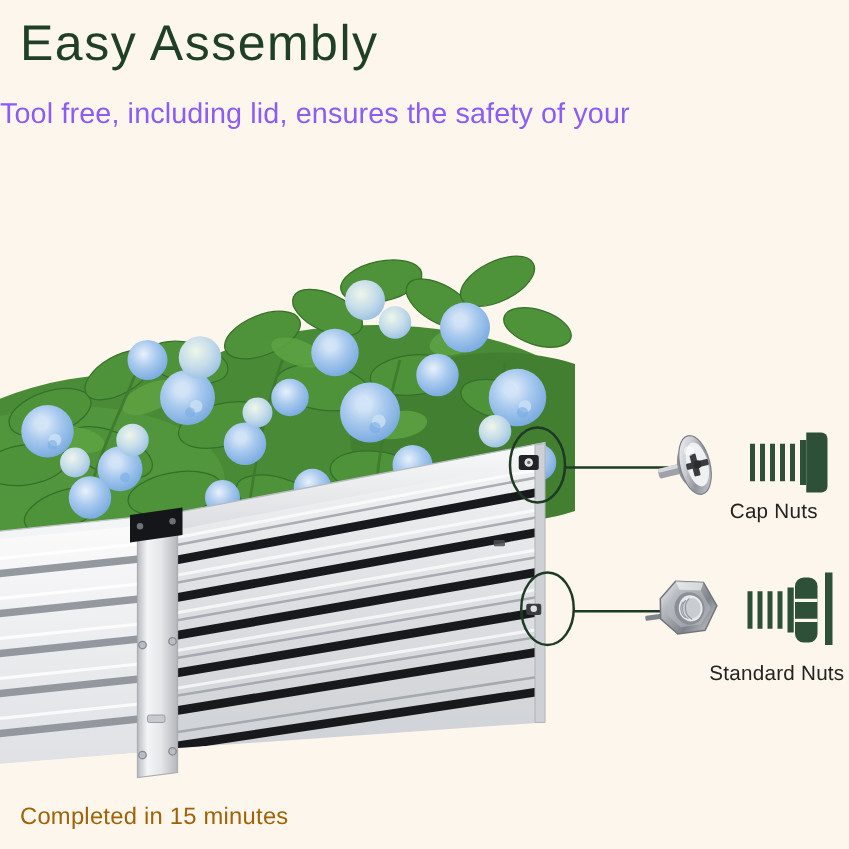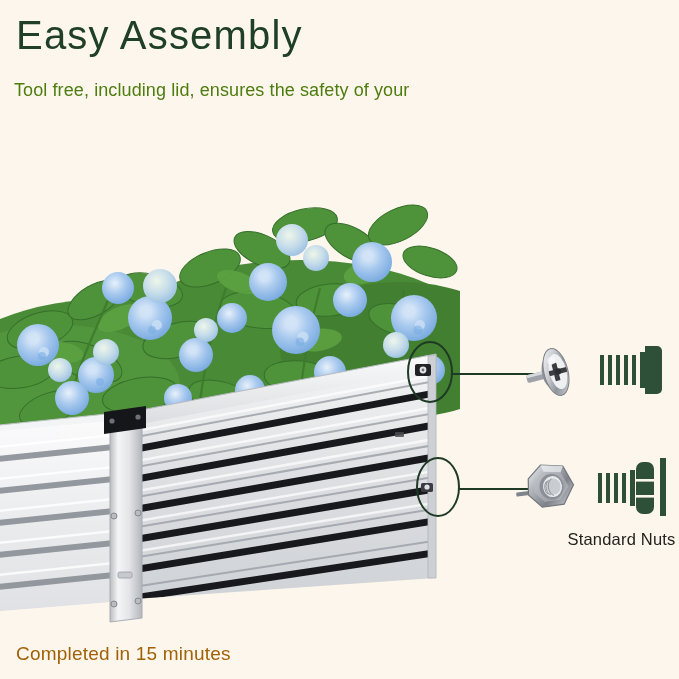--- a/index.html
+++ b/index.html
@@ -15,24 +15,24 @@
 
   
   .headline{
     position:absolute;left:16px;top:12px;
     font-size:40px;line-height:46px;
     letter-spacing:1.2px;
     color:#1f4026;
     white-space:nowrap;
   }
   .subline{
-    position:absolute;left:14px;top:72px;
+    position:absolute;left:0;top:72px;
     width:620px;
-    font-size:18px;line-height:36px;
-    color:#4d7c0f;
+    font-size:23px;line-height:36px;
+    color:#8b5cf6;
     letter-spacing:0.1px;
   }
   .footnote{
     position:absolute;left:16px;top:642px;
     font-size:19px;line-height:24px;
     color:#a16207;
     letter-spacing:0.2px;
   }
 
   
@@ -353,17 +353,18 @@
       </g>
     </g>
   </svg>
 
   <div class="headline">Easy Assembly</div>
 
   <div class="subline">
     <span>Tool free, including lid, ensures the safety of your</span><br>
   </div>
 
+  <div class="calloutLabel" id="labelCap">Cap Nuts</div>
   <div class="calloutLabel" id="labelStd">Standard Nuts</div>
 
   <div class="footnote">Completed in 15 minutes</div>
 
 </div>
 
 </body></html>

